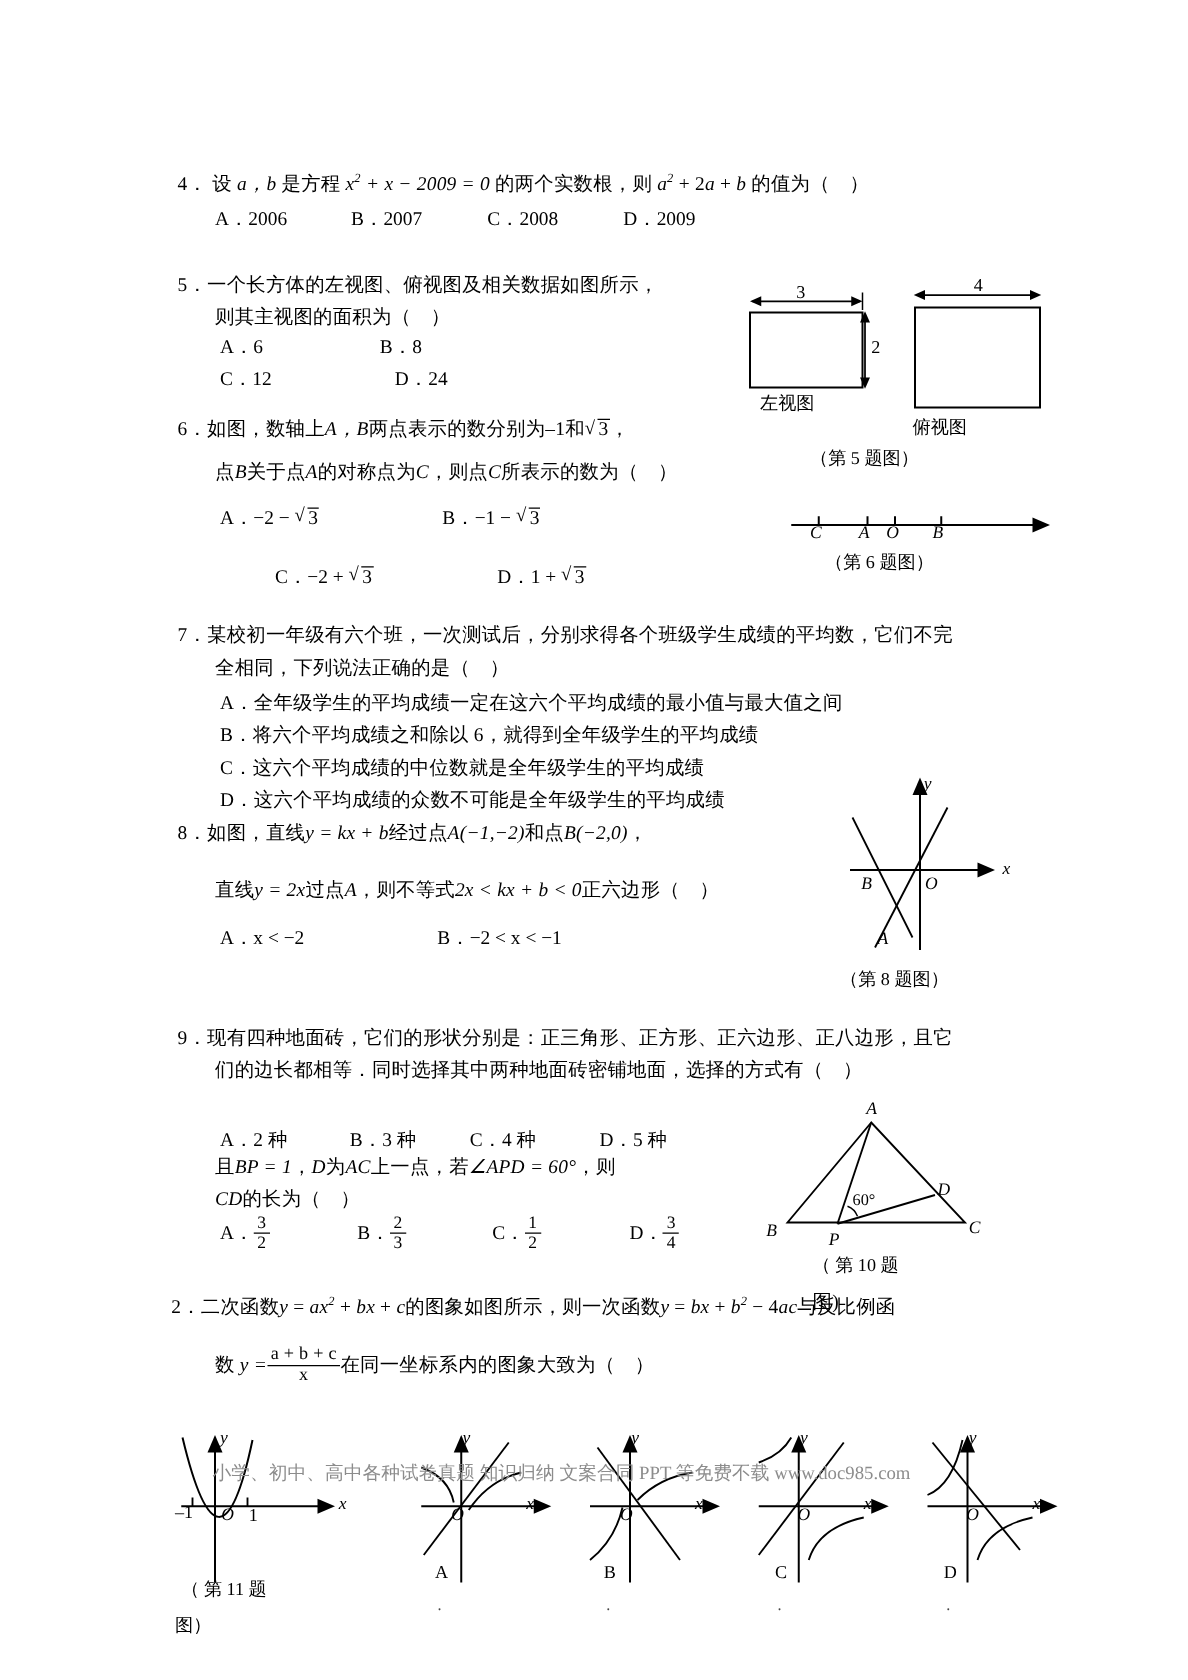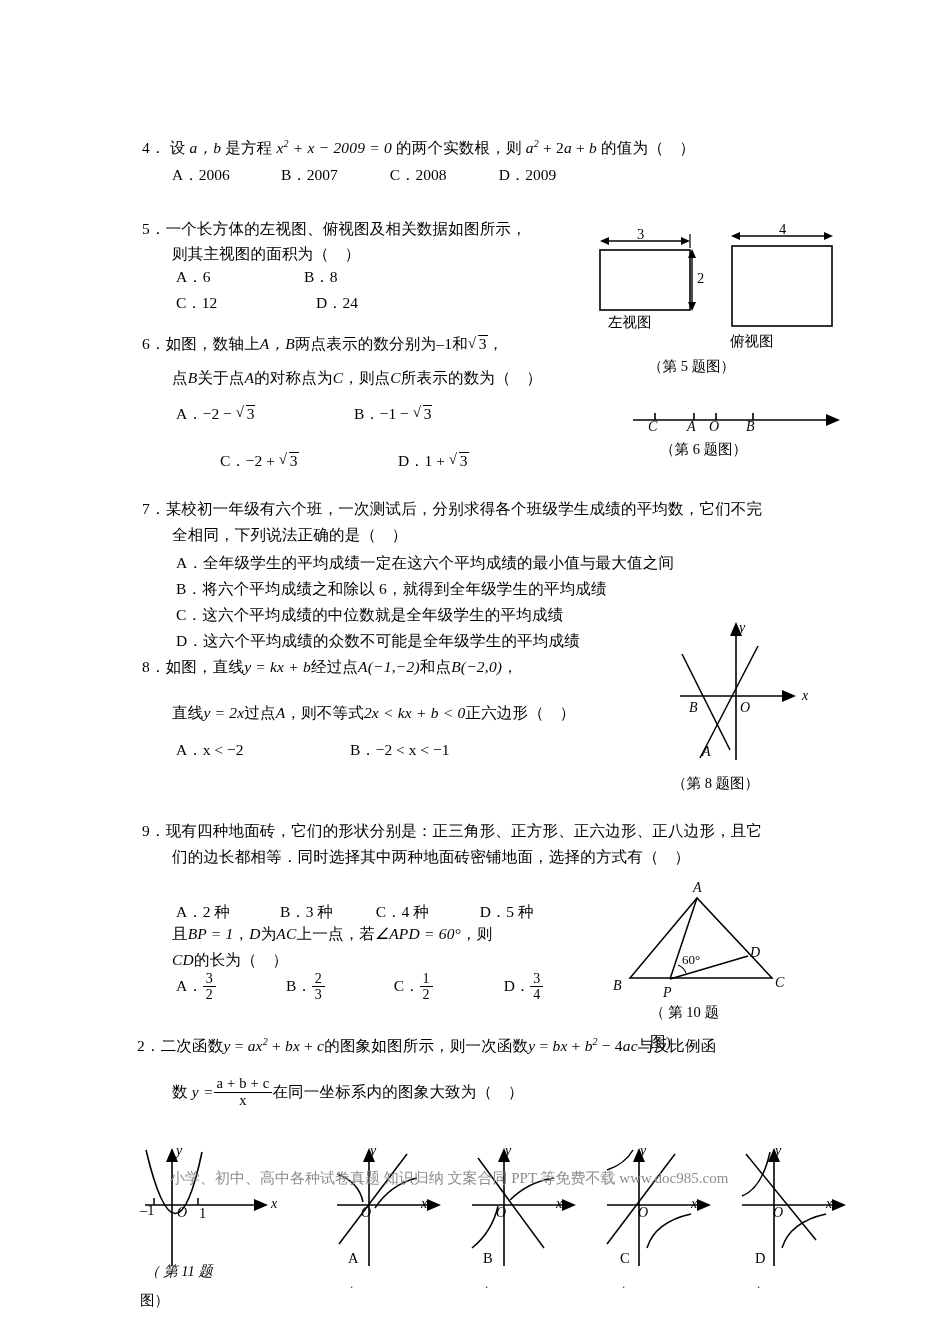--- a/index.html
+++ b/index.html
@@ -308,21 +308,21 @@
       <line x1="58" y1="50" x2="58" y2="57" stroke="#000" stroke-width="1.5"></line>
 
       <path d="M 6 2 Q 36 128 62 4" fill="none" stroke="#000" stroke-width="1.6"></path>
     </svg>
   </div>
   <span class="figlabel" style="left:140px; top:1202px; font-style:normal;">–1</span>
   <span class="axlabel" style="left:177px; top:1205px;">O</span>
   <span class="figlabel" style="left:199px; top:1205px; font-style:normal;">1</span>
   <span class="axlabel" style="left:271px; top:1196px;">x</span>
   <span class="axlabel" style="left:176px; top:1143px;">y</span>
-  <span class="figcap" style="left:145px; top:1262px;font-style:italic;">（ 第 11 题</span>
+  <span class="figcap" style="left:145px; top:1262px;">（ 第 11 题</span>
   <span class="figcap" style="left:140px; top:1291px;">图）</span>
 
   <div class="fig" style="left:335px; top:1148px;">
     <svg width="140" height="120" viewBox="0 0 140 120" aria-hidden="true">
       <line x1="2" y1="57" x2="96" y2="57" stroke="#000" stroke-width="1.6"></line>
       <polygon points="106,57 92,51 92,63" fill="#000"></polygon>
       <line x1="34" y1="118" x2="34" y2="8" stroke="#000" stroke-width="1.6"></line>
       <polygon points="34,0 28,14 40,14" fill="#000"></polygon>
 
       <line x1="4" y1="96" x2="72" y2="6" stroke="#000" stroke-width="1.5"></line>

